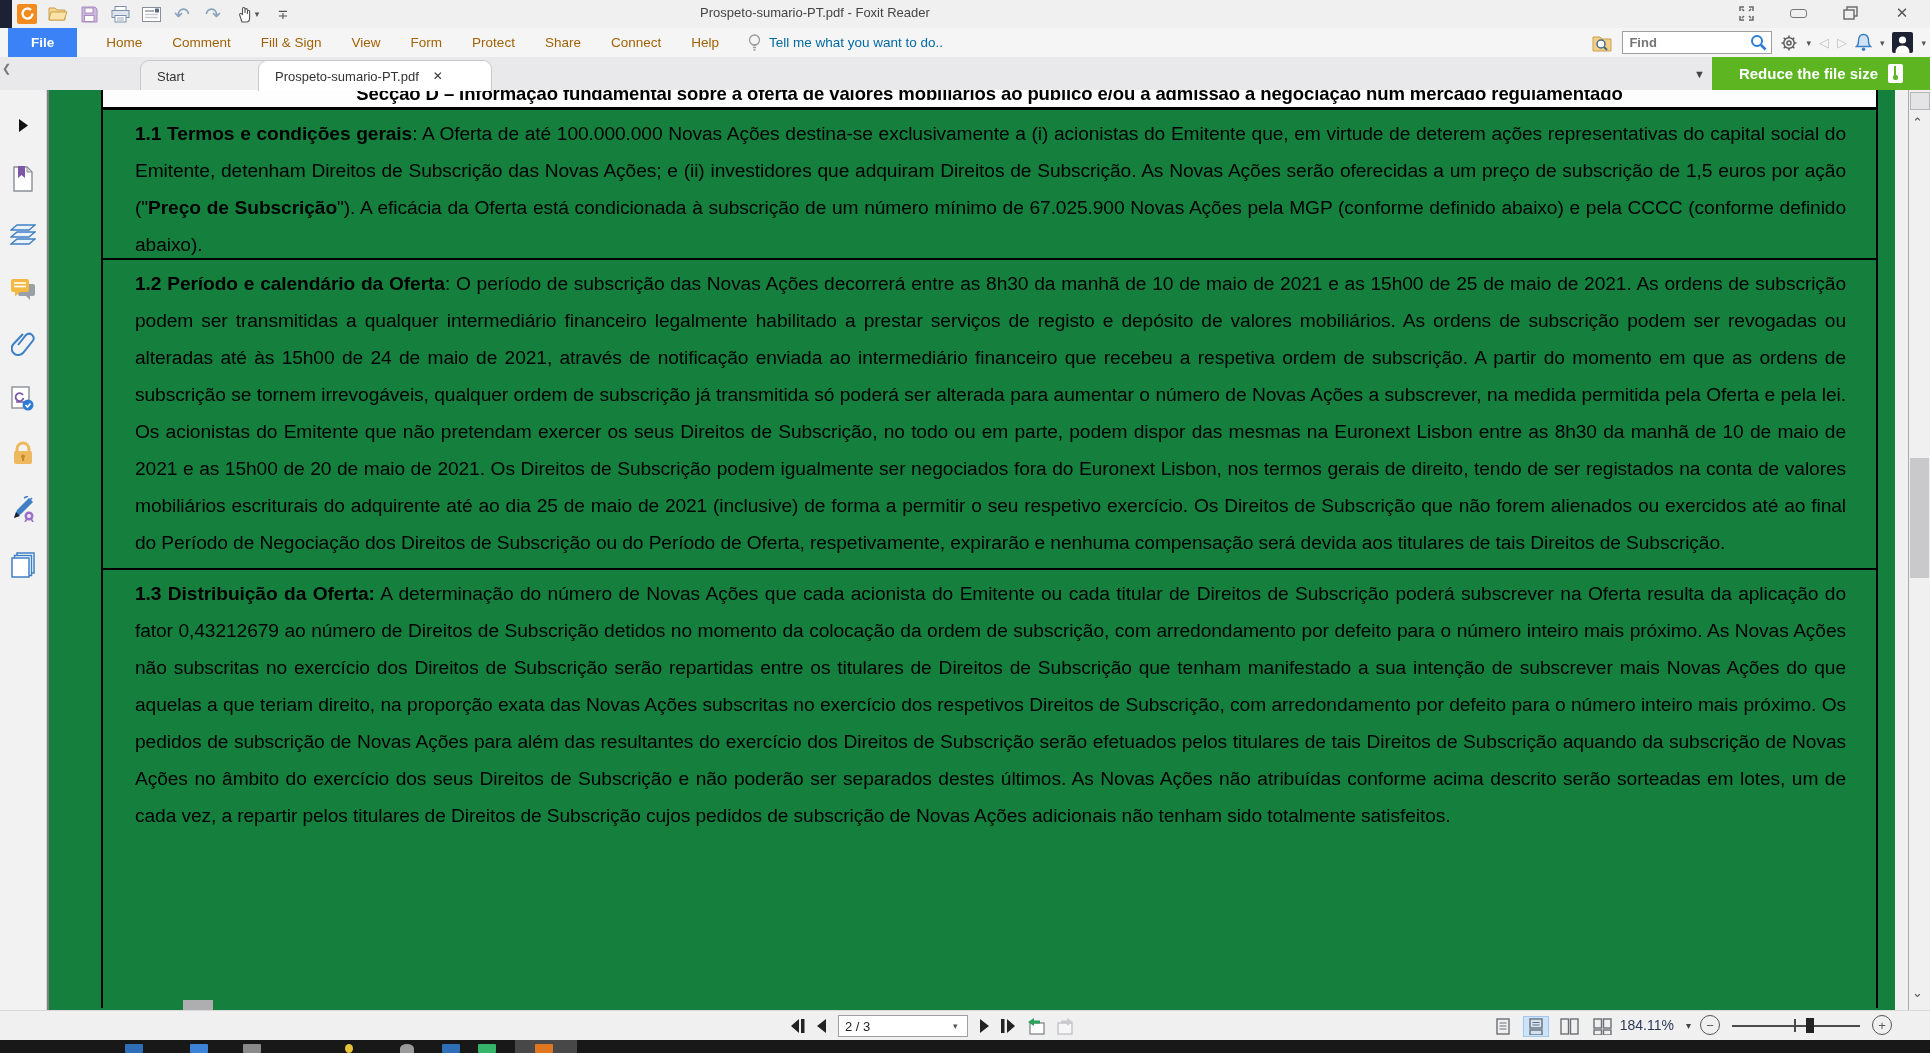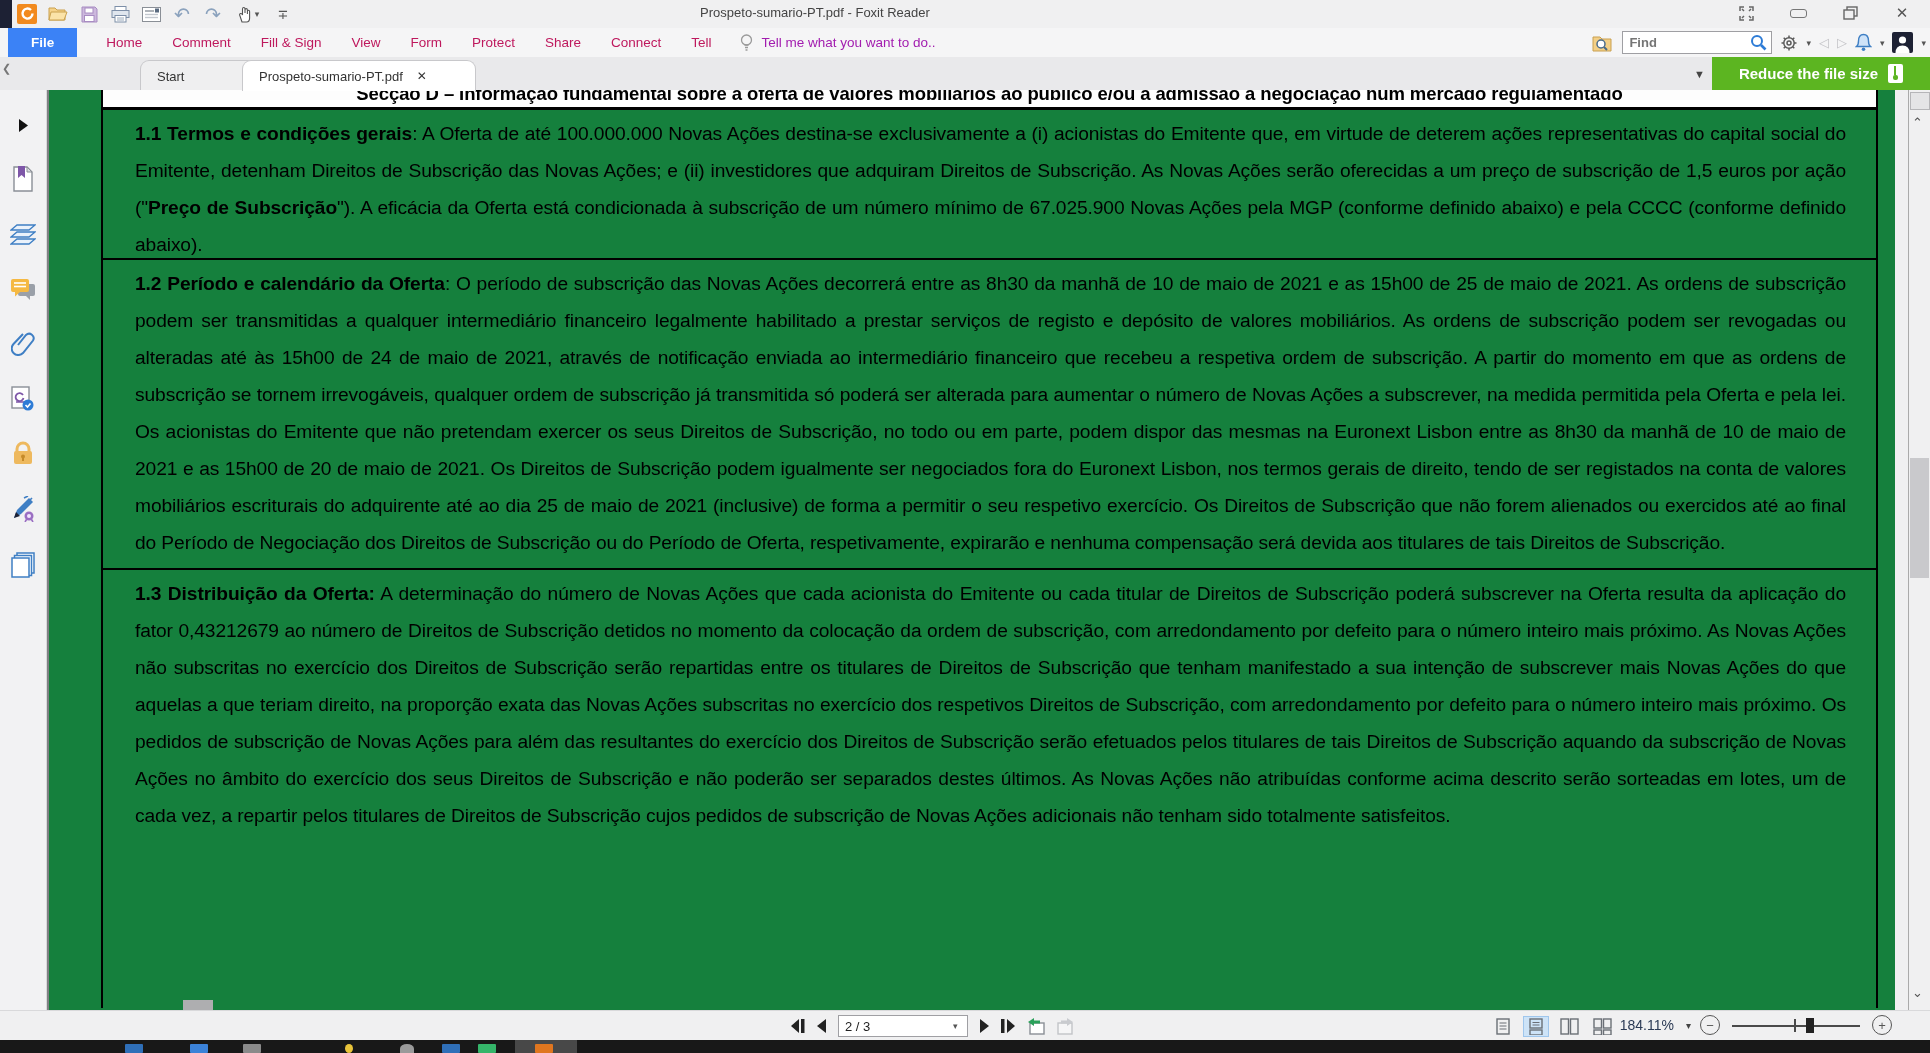--- a/index.html
+++ b/index.html
@@ -14,23 +14,23 @@
   .corner-dark{left:0;top:0;width:12px;height:30px;background:#1d2134;}
   .qat{left:16px;top:3px;height:22px;display:flex;align-items:center;gap:9px;}
   .qat .qbtn{width:22px;height:22px;display:flex;align-items:center;justify-content:center;}
   .logo-btn{width:20px;height:20px;background:#f28a1e;border-radius:2px;display:flex;align-items:center;justify-content:center;}
   .win-title{top:5px;left:600px;width:430px;text-align:center;font-size:13px;color:#444;}
   .winctl{top:4px;display:flex;align-items:center;gap:30px;left:1735px;}
   .winctl .wbtn{width:22px;height:18px;display:flex;align-items:center;justify-content:center;color:#666;}
   .pillmin{width:15px;height:7px;border:1.6px solid #777;border-radius:3px;}
   
   .ribbonrow{left:0;top:28px;width:1930px;height:29px;background:#f5f5f6;border-bottom:1px solid #e3e3e5;display:flex;align-items:stretch;}
-  .rtab{display:flex;align-items:center;padding:0 15px;font-size:13.5px;color:#be185d;}
+  .rtab{display:flex;align-items:center;padding:0 15px;font-size:13.5px;color:#a16207;}
   .rtab.file{background:#3b82f6;color:#fff;font-weight:bold;padding:0 23px;margin-left:8px;}
-  .tellme{display:flex;align-items:center;gap:8px;color:#a21caf;font-size:13.5px;margin-left:14px;}
+  .tellme{display:flex;align-items:center;gap:8px;color:#0369a1;font-size:13.5px;margin-left:14px;}
   .findwrap{position:absolute;right:4px;top:2px;height:25px;display:flex;align-items:center;gap:8px;}
   .findbox{width:140px;height:21px;background:#fff;border:1px solid #9f9fa3;display:flex;align-items:center;padding:0 4px;}
   .findbox input{border:none;outline:none;flex:1;font-size:13px;font-family:"Liberation Sans",sans-serif;color:#0c4a6e;background:transparent;width:100px;font-weight:bold;}
   .caret{font-size:9px;color:#555;}
   .navarrow{color:#c2c2c6;font-size:13px;}
   
   .tabbar{left:0;top:57px;width:1930px;height:33px;background:#e9e9eb;}
   .collapse-caret{left:2px;top:62px;color:#777;font-size:11px;}
   .doctab{position:absolute;top:60px;height:30px;border:1px solid #c8c8cb;border-bottom:none;border-radius:9px 9px 0 0;display:flex;align-items:center;font-size:13px;color:#333;padding:0 16px;background:#efeff0;}
   .doctab.active{background:#fff;z-index:2;}
@@ -159,21 +159,21 @@
 <div class="abs ribbonrow">
   <div class="rtab file">File</div>
   <div class="rtab" style="margin-left:14px;">Home</div>
   <div class="rtab">Comment</div>
   <div class="rtab">Fill &amp; Sign</div>
   <div class="rtab">View</div>
   <div class="rtab">Form</div>
   <div class="rtab">Protect</div>
   <div class="rtab">Share</div>
   <div class="rtab">Connect</div>
-  <div class="rtab">Tell</div>
+  <div class="rtab">Help</div>
   <div class="tellme">
     <svg width="13" height="17" viewBox="0 0 13 17" fill="none" stroke="#9a9a9a" stroke-width="1.3">
         <circle cx="6.5" cy="6" r="5"></circle>
         <path d="M4.5 11 h4 M5 13.5 h3 M5.5 16 h2"></path>
       </svg>
     <span>Tell me what you want to do..</span>
   </div>
 
   <div class="findwrap">
     <svg width="22" height="18" viewBox="0 0 22 18">
@@ -208,21 +208,21 @@
       </svg>
     <span class="caret">▾</span>
   </div>
 </div>
 
 <div class="abs tabbar"></div>
 <div class="abs collapse-caret">❮</div>
 <div class="doctab" style="left:140px;width:150px;">
   <span>Start</span>
 </div>
-<div class="doctab active" style="left:242px;width:200px;">
+<div class="doctab active" style="left:258px;width:200px;">
   <span>Prospeto-sumario-PT.pdf</span>
   <span class="closex">✕</span>
 </div>
 <div class="abs tab-dd">▼</div>
 <div class="abs reduce-btn">
   <span>Reduce the file size</span>
   <div class="zipicon"></div>
 </div>
 
 <div class="abs sidebar"></div>

